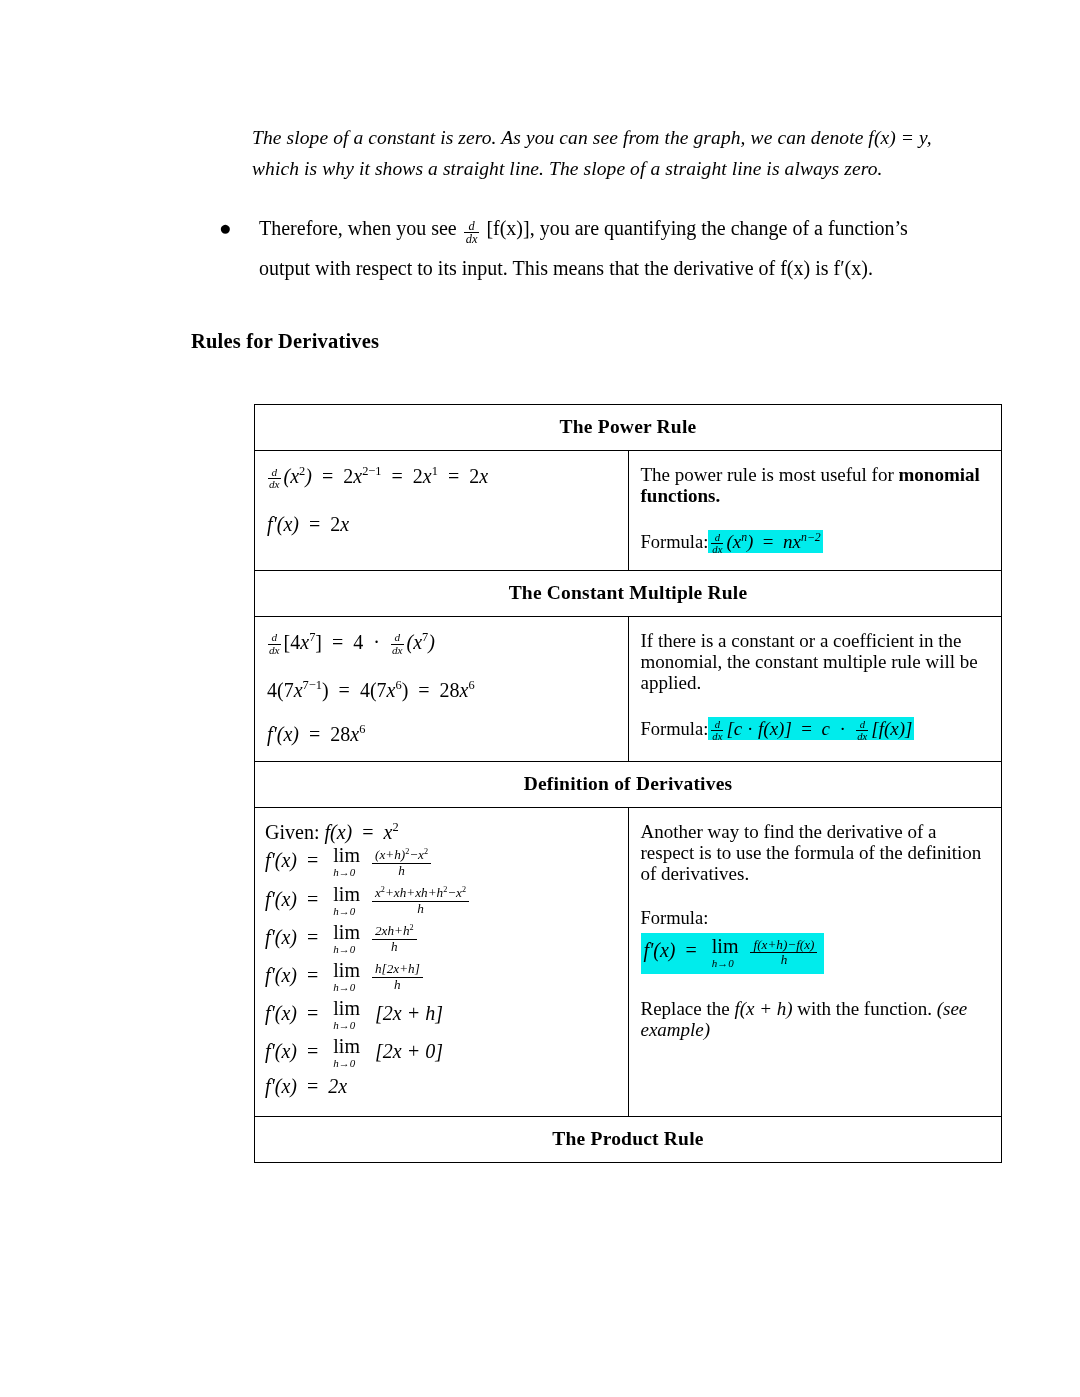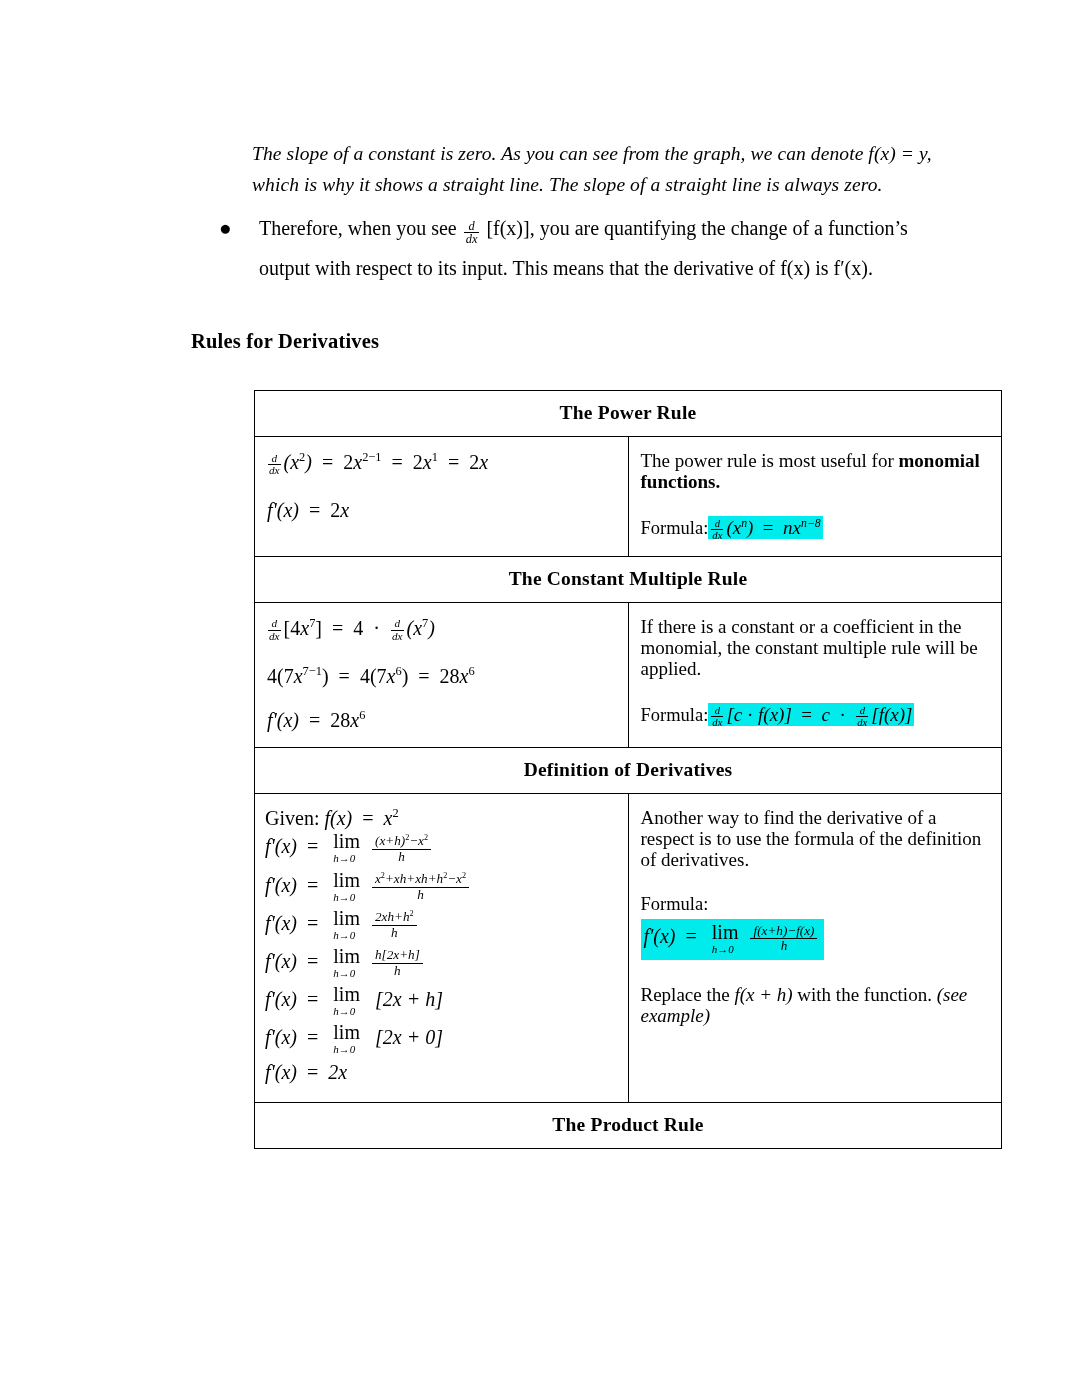--- a/index.html
+++ b/index.html
@@ -19,21 +19,21 @@
     position: relative;
     width: 1080px;
     height: 1397px;
     background: #ffffff;
   }
 
   
   .intro-quote {
     position: absolute;
     left: 252px;
-    top: 138px;
+    top: 122px;
     width: 700px;
     font-style: italic;
     font-size: 19.5px;
     line-height: 31px;
     letter-spacing: 0.1px;
   }
   .bullet-block {
     position: absolute;
     left: 215px;
     top: 208px;
@@ -79,21 +79,21 @@
     top: 330px;
     font-size: 20.5px;
     font-weight: bold;
     letter-spacing: 0.2px;
   }
 
   
   .rules-table {
     position: absolute;
     left: 254px;
-    top: 390px;
+    top: 404px;
     width: 748px;
     border-collapse: collapse;
     table-layout: fixed;
   }
   .rules-table td {
     border: 1.6px solid #000000;
     vertical-align: top;
     padding: 0;
   }
   .title-cell {
@@ -218,21 +218,21 @@
         <span class="mathline sp">
           <span class="mi">f'(x)</span> &nbsp;=&nbsp; 2<span class="mi">x</span>
         </span>
       </td>
       <td class="col-right cell-pad-right">
         <div class="prose">
           <span>The power rule is most useful for </span><b>monomial functions.</b>
         </div>
         <div style="height:26px"></div>
         <div class="mathline" style="font-size:19px">
-          <span class="formula-label">Formula:</span><span class="hl"><span class="ddx"><span class="num">d</span><span class="den">dx</span></span><span class="mi">(x</span><sup class="e">n</sup><span class="mi">)</span> &nbsp;=&nbsp; <span class="mi">nx</span><sup class="e">n−8</sup></span>
+          <span class="formula-label">Formula:</span><span class="hl"><span class="ddx"><span class="num">d</span><span class="den">dx</span></span><span class="mi">(x</span><sup class="e">n</sup><span class="mi">)</span> &nbsp;=&nbsp; <span class="mi">nx</span><sup class="e">n−2</sup></span>
         </div>
       </td>
     </tr>
 
     <tr>
       <td class="title-cell" colspan="2">The Constant Multiple Rule</td>
     </tr>
     <tr>
       <td class="col-left cell-pad-left">
         <span class="mathline">

